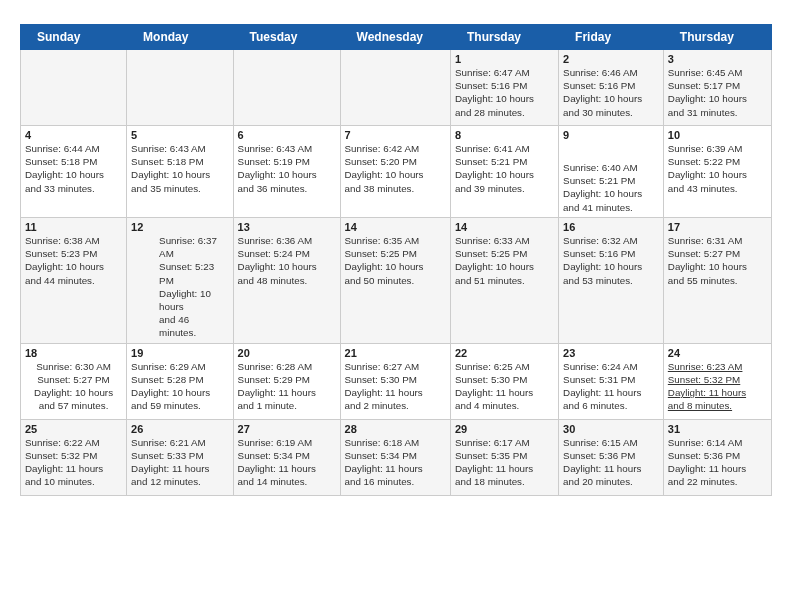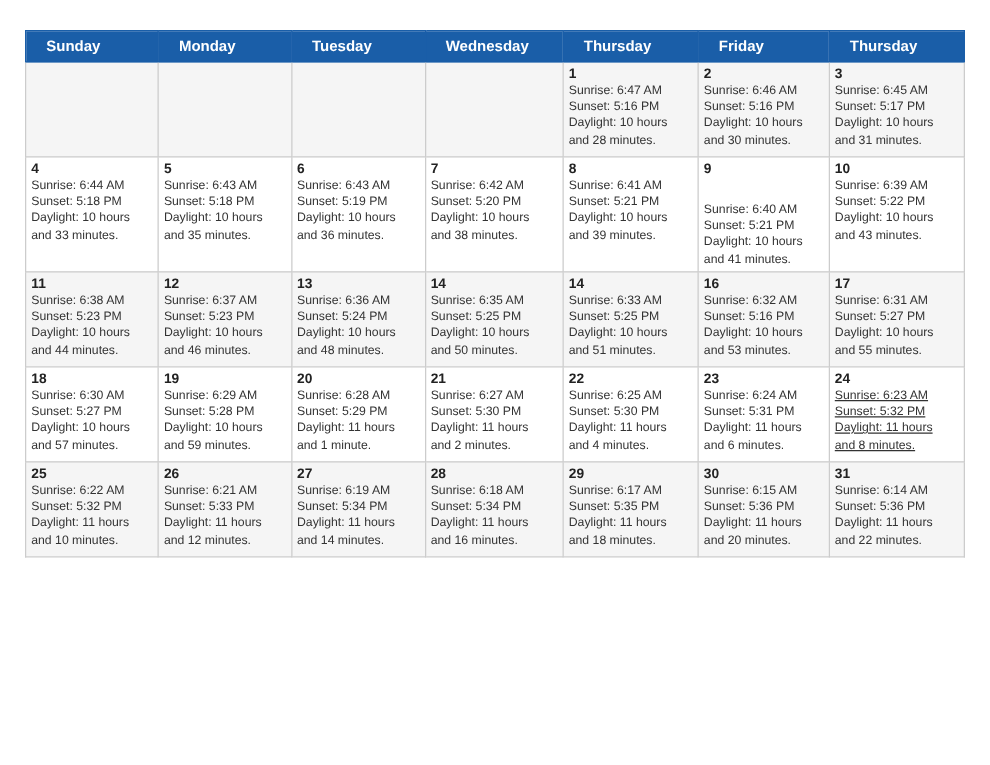--- a/index.html
+++ b/index.html
@@ -178,21 +178,21 @@
         <tr>
           <td>
             <div class="day-num">11</div>
             <div class="day-info" style="white-space: pre-line;">Sunrise: 6:38 AM
 Sunset: 5:23 PM
 Daylight: 10 hours
 and 44 minutes.</div>
           </td>
           <td>
             <div class="day-num">12</div>
-            <div class="day-info" style="white-space: pre-line;">Sunrise: 6:37 AM
+            <div class="day-info" style="white-space: pre-line; margin-left: 28px;">Sunrise: 6:37 AM
 Sunset: 5:23 PM
 Daylight: 10 hours
 and 46 minutes.</div>
           </td>
           <td>
             <div class="day-num">13</div>
             <div class="day-info" style="white-space: pre-line;">Sunrise: 6:36 AM
 Sunset: 5:24 PM
 Daylight: 10 hours
 and 48 minutes.</div>
@@ -222,21 +222,21 @@
             <div class="day-num">17</div>
             <div class="day-info" style="white-space: pre-line;">Sunrise: 6:31 AM
 Sunset: 5:27 PM
 Daylight: 10 hours
 and 55 minutes.</div>
           </td>
         </tr>
         <tr>
           <td>
             <div class="day-num">18</div>
-            <div class="day-info" style="white-space: pre-line;">Sunrise: 6:30 AM
+            <div class="day-info" style="white-space: pre-line; text-align: center;">Sunrise: 6:30 AM
 Sunset: 5:27 PM
 Daylight: 10 hours
 and 57 minutes.</div>
           </td>
           <td>
             <div class="day-num">19</div>
             <div class="day-info" style="white-space: pre-line;">Sunrise: 6:29 AM
 Sunset: 5:28 PM
 Daylight: 10 hours
 and 59 minutes.</div>

